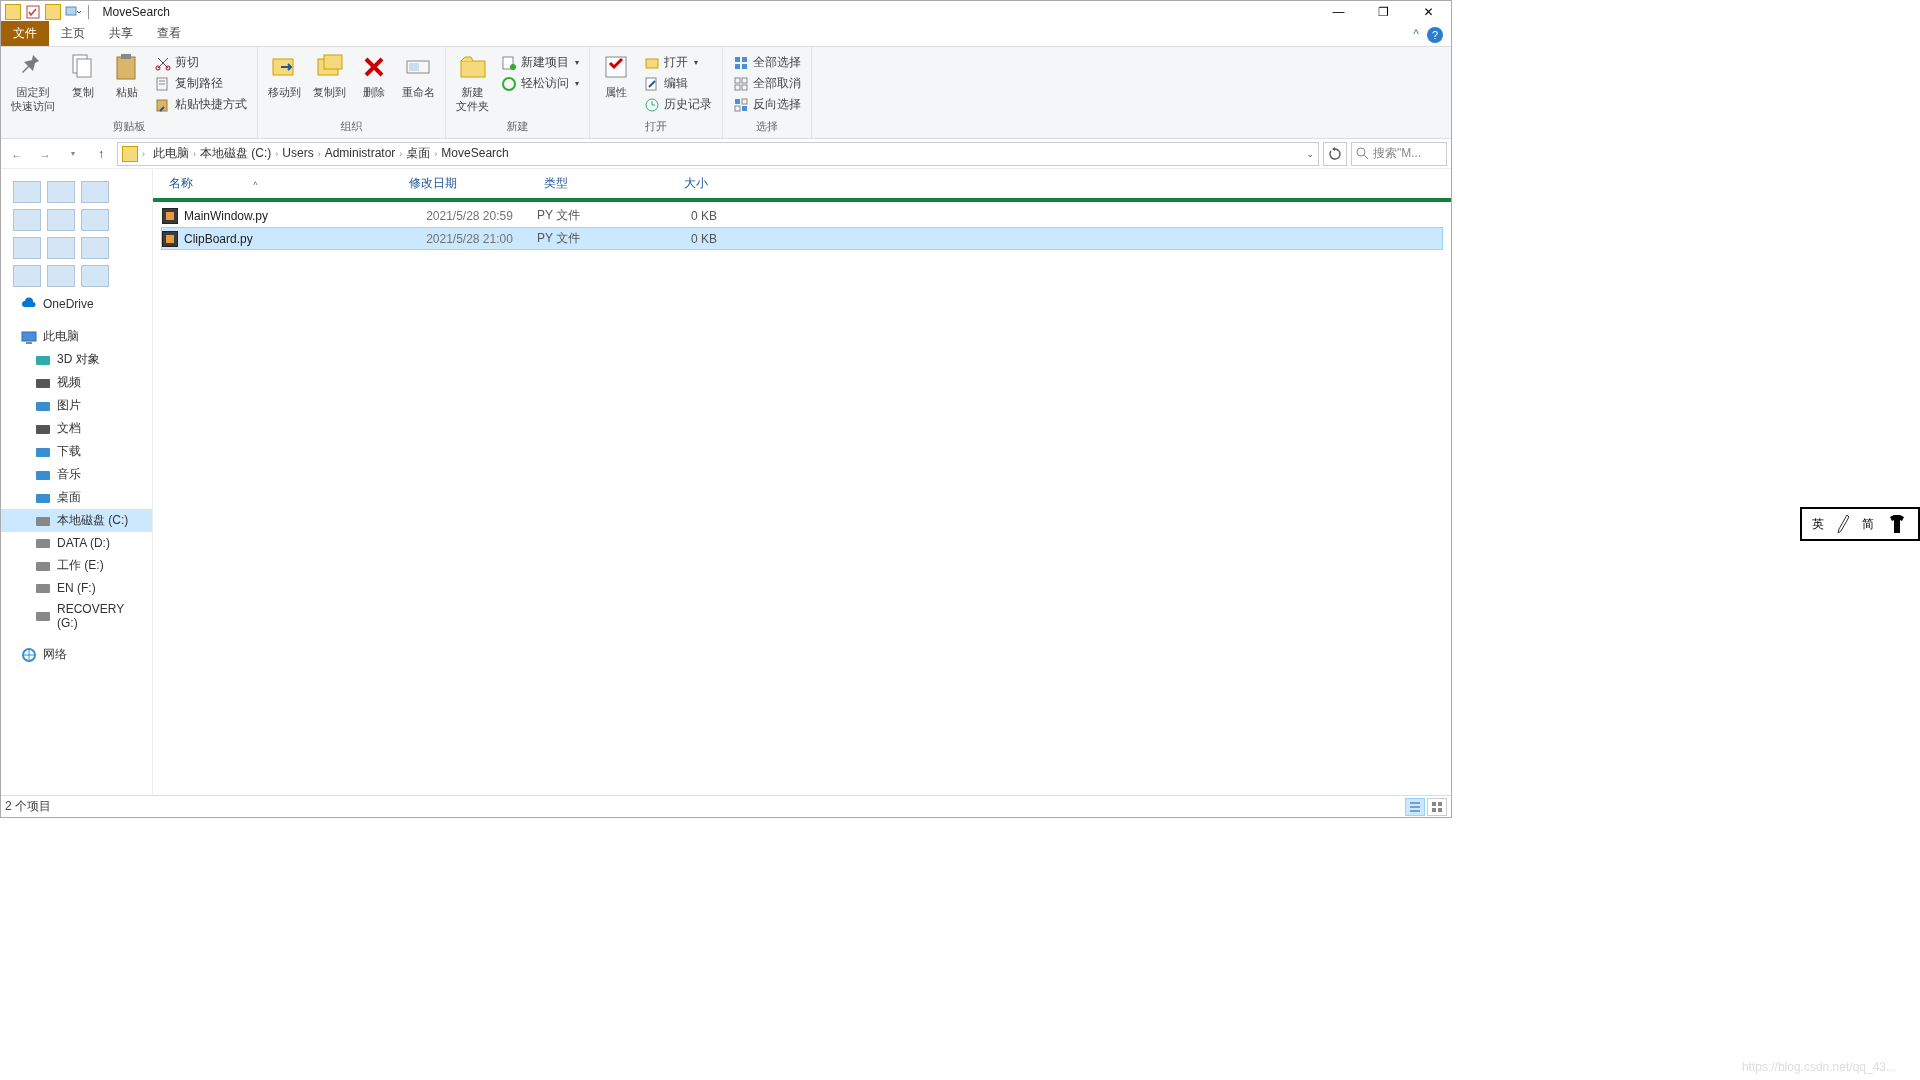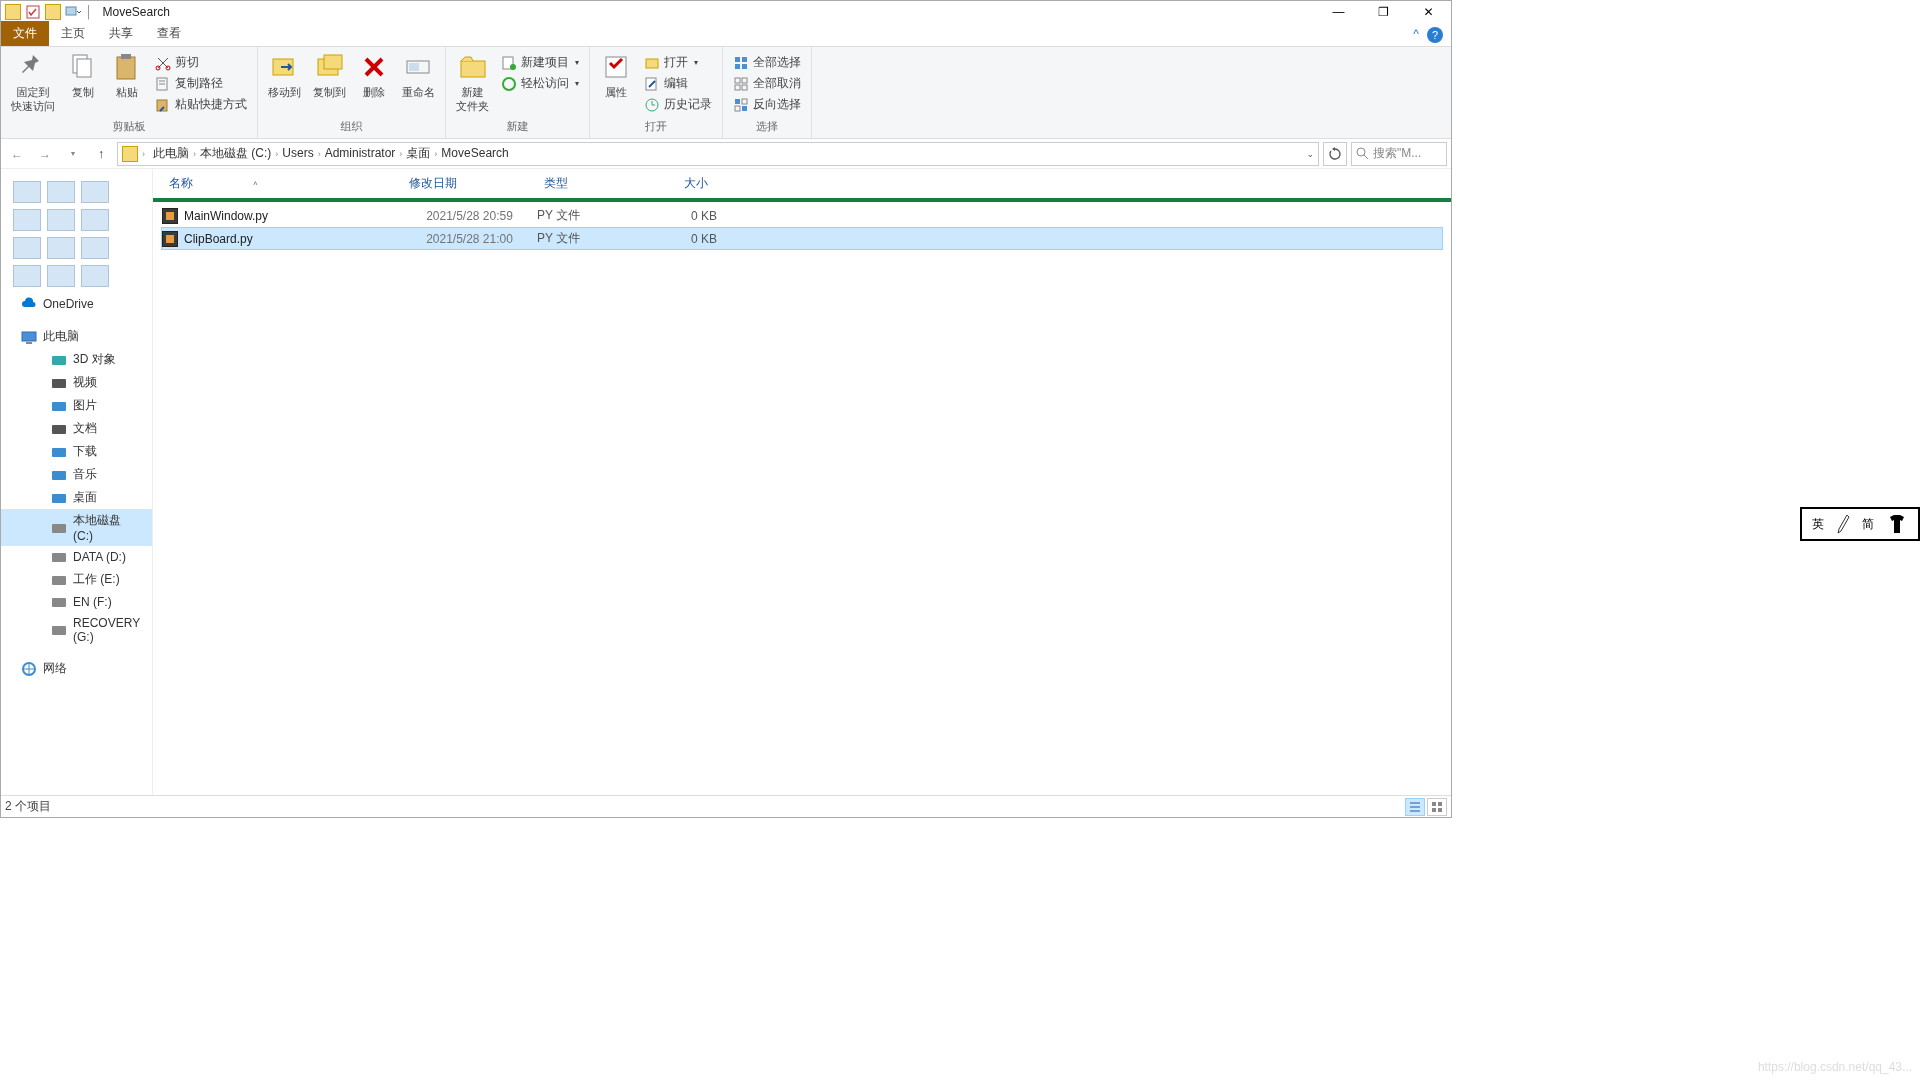--- a/index.html
+++ b/index.html
@@ -47,21 +47,21 @@
 .refresh-btn { width: 24px; height: 24px; border: 1px solid #ccc; display: flex; align-items: center; justify-content: center; cursor: default; }
 .search-box { width: 96px; height: 24px; border: 1px solid #ccc; display: flex; align-items: center; padding: 0 4px; gap: 4px; color: #888; }
 
 
 .main { flex: 1; display: flex; overflow: hidden; }
 .navpane { width: 152px; border-right: 1px solid #eee; overflow-y: auto; padding-top: 6px; }
 .nav-section { margin-bottom: 10px; }
 .nav-item { display: flex; align-items: center; gap: 6px; padding: 3px 8px 3px 22px; color: #333; cursor: default; }
 .nav-item.selected { background: #cce8ff; }
 .nav-item.root { padding-left: 20px; }
-.nav-item.sub { padding-left: 50px; }
+.nav-item.sub { padding-left: 34px; }
 .nav-icon { width: 16px; height: 16px; flex-shrink: 0; }
 .qa-thumbs { padding: 6px 12px; display: flex; flex-wrap: wrap; gap: 6px; }
 .qa-thumb { width: 28px; height: 22px; background: #d4e6f5; border: 1px solid #b0c4d8; }
 
 .listarea { flex: 1; display: flex; flex-direction: column; }
 .list-header { display: flex; padding: 4px 0 4px 8px; border-bottom: 4px solid #15803d; }
 .col { color: #2257a0; font-size: 12px; padding: 2px 8px; cursor: default; }
 .col-name { width: 240px; display: flex; align-items: center; gap: 60px; }
 .col-date { width: 135px; }
 .col-type { width: 110px; }
@@ -80,21 +80,21 @@
 
 .statusbar { height: 22px; border-top: 1px solid #ddd; display: flex; align-items: center; justify-content: space-between; padding: 0 4px; color: #444; }
 .view-switch { display: flex; gap: 2px; }
 .view-btn { width: 20px; height: 18px; border: 1px solid #ccc; display: flex; align-items: center; justify-content: center; background: #fff; }
 .view-btn.active { background: #cce8ff; border-color: #99d1ff; }
 
 
 .ime { position: absolute; right: 0; top: 507px; border: 2px solid #000; background: #fff; padding: 4px 10px; display: flex; align-items: center; gap: 12px; font-size: 20px; }
 
 
-.watermark { position: absolute; right: 8px; bottom: 6px; color: #ddd; font-size: 12px; }
+.watermark { position: absolute; right: 24px; bottom: 6px; color: #ddd; font-size: 12px; }
 
 svg { display: block; }
 .sort-arrow { font-size: 8px; color: #666; }
 </style>
 </head>
 <body>
 
 <div class="window">
 
   <div class="titlebar">

